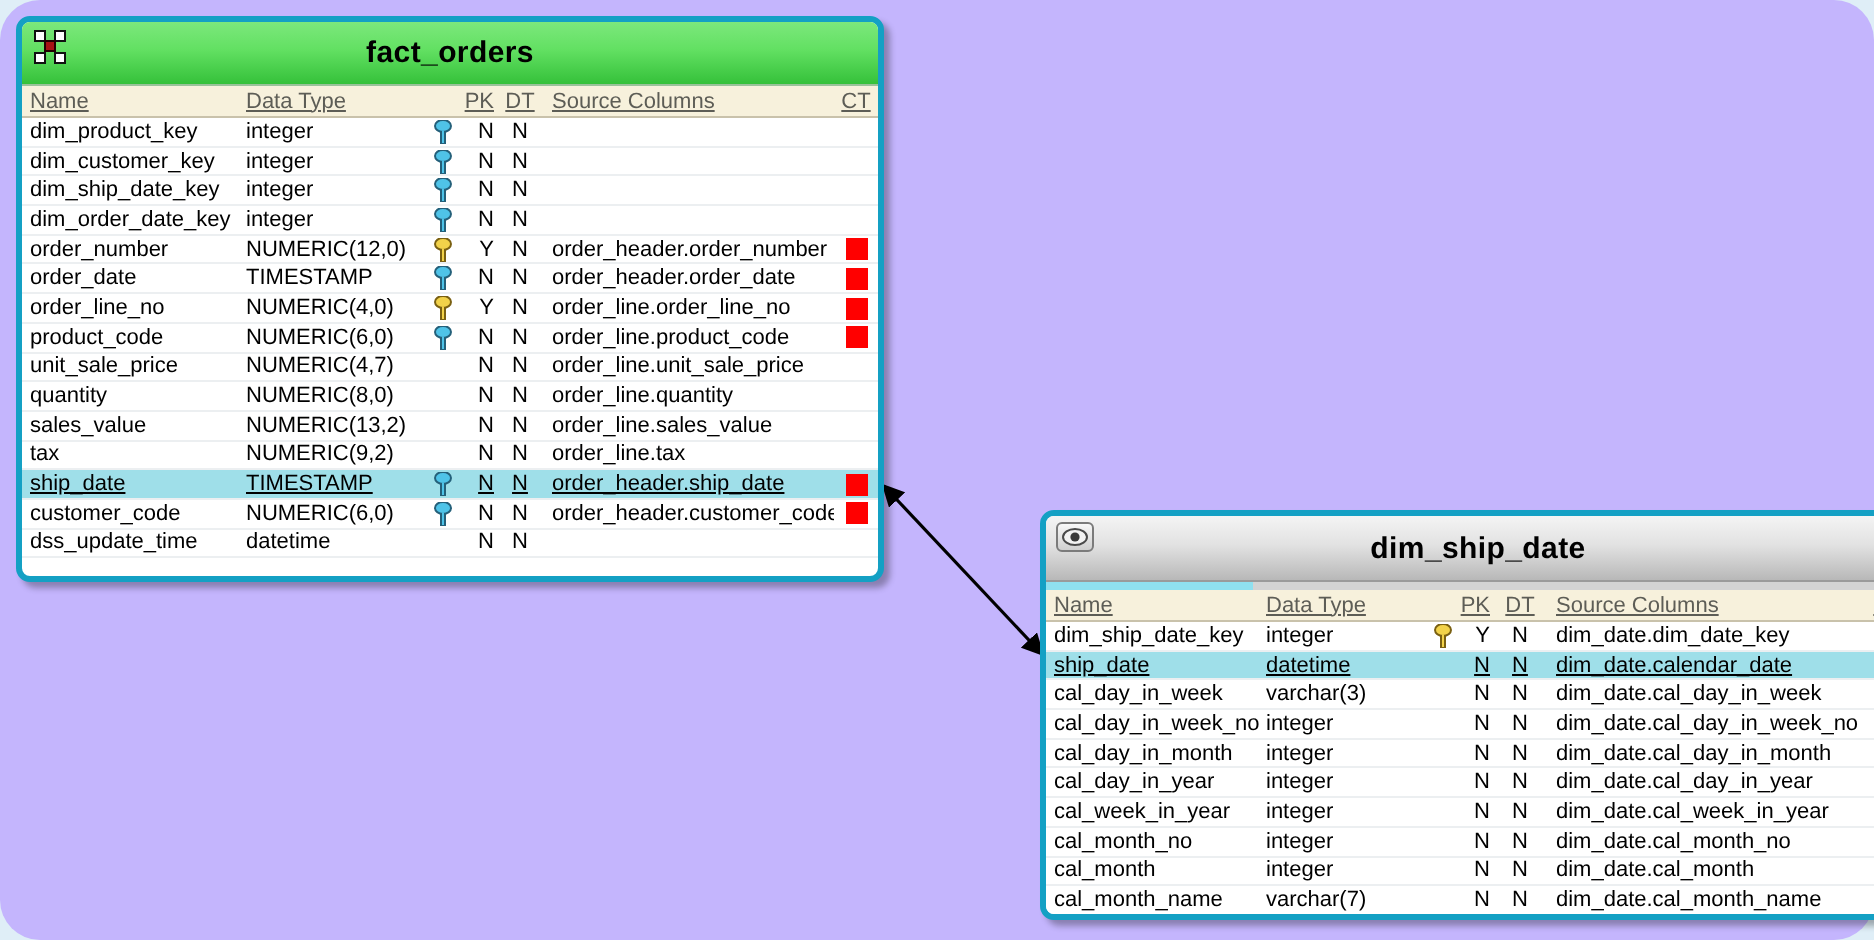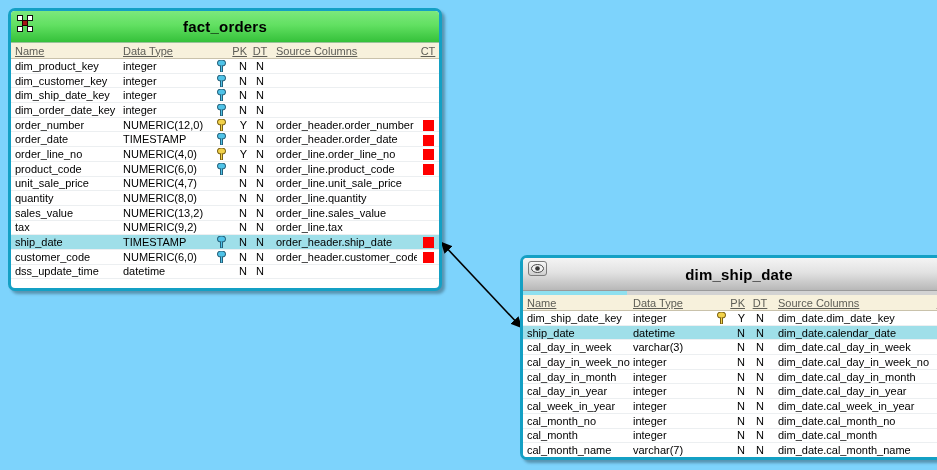--- a/index.html
+++ b/index.html
@@ -13,21 +13,22 @@
     font-family: "Liberation Sans", sans-serif;
     font-size: 11px;
     overflow: hidden;
     position: relative;
   }
 
   
   #canvas {
     position: absolute;
     inset: 0;
-    background: #7dd3fc;
+    background: #c4b5fd;
+    border-radius: 20px;
   }
 
   
   .entity {
     position: absolute;
     background: #ffffff;
     border: 3px solid #14a0c4;
     border-radius: 7px;
     box-sizing: border-box;
     box-shadow: 3px 3px 3px rgba(0,0,0,0.30);
@@ -161,21 +162,21 @@
   .grid-body { background: #ffffff; }
   .row {
     display: flex;
     height: 14.7px;
     align-items: center;
     border-bottom: 1px solid #eceff1;
     color: #000;
     font-size: 11px;
     box-sizing: border-box;
   }
-  .row.selected { background: #9fdfe9; }
+  .row.selected { background: #9fdfe9; text-decoration: underline; }
 
   
   .cell { box-sizing: border-box; overflow: hidden; white-space: nowrap; }
   .c-name { width: 112px; padding-left: 4px; }
   .c-type { width: 92px; }
   .c-pk   { width: 34px; text-align: right; padding-right: 2px; position: relative; }
   .c-dt   { width: 22px; text-align: center; }
   .c-src  { flex: 1; padding-left: 5px; }
   .c-ct   { width: 22px; text-align: center; position: relative; }
 

